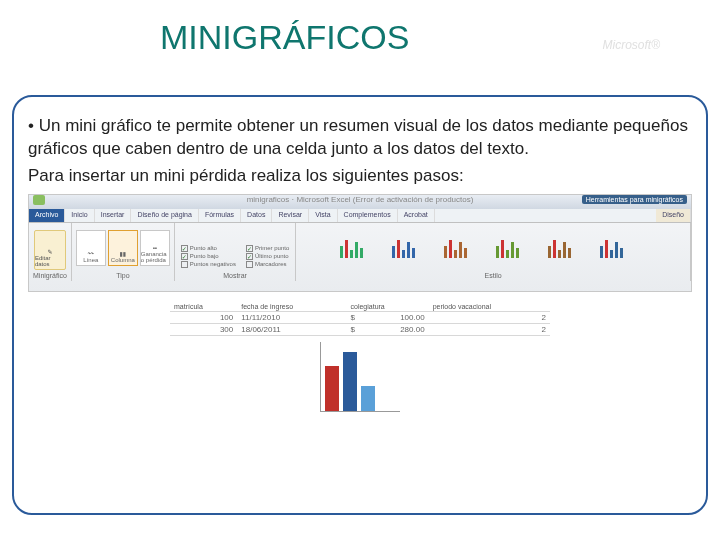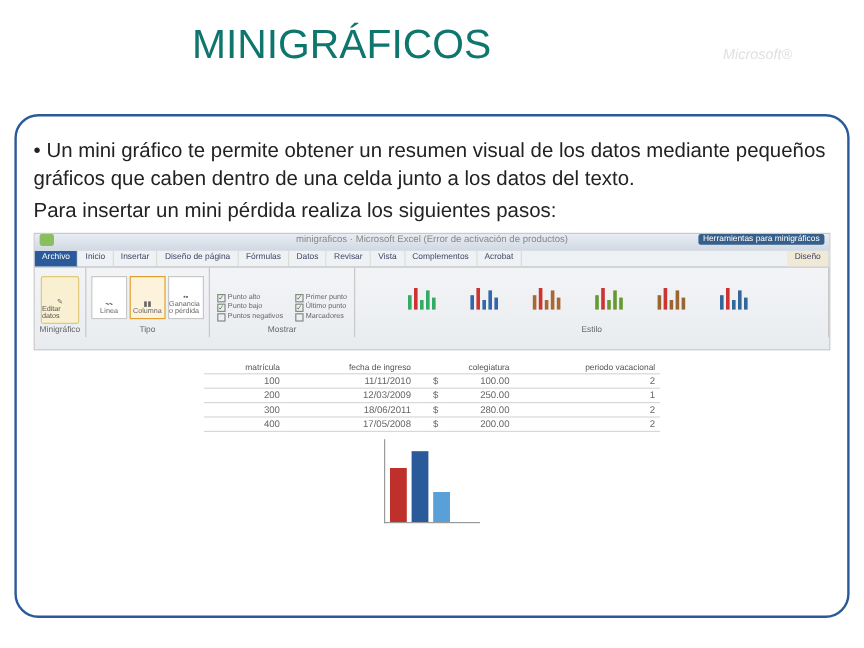--- a/index.html
+++ b/index.html
@@ -185,21 +185,21 @@
   .sheet {
     width: 380px;
     margin: 10px auto 0;
     font-size: 8px;
     color: #666;
     border-collapse: collapse;
   }
   .sheet th, .sheet td {
     border-bottom: 1px solid #d8d8d8;
     padding: 1px 4px;
-    text-align: right;
+    text-align: left;
     font-weight: normal;
   }
   .sheet th { font-size: 7px; color: #555; }
   .sheet td.num { text-align: right; }
   .mini-chart {
     width: 80px;
     height: 70px;
     margin: 6px auto 0;
     border-left: 1px solid #999;
     border-bottom: 1px solid #999;
@@ -360,40 +360,26 @@
     </thead>
     <tbody id="sheet-body">
         <tr>
           <td class="num">100</td>
           <td>11/11/2010</td>
           <td>$</td>
           <td class="num">100.00</td>
           <td class="num">2</td>
         </tr>
         <tr>
-          <td class="num">200</td>
-          <td>12/03/2009</td>
-          <td>$</td>
-          <td class="num">250.00</td>
-          <td class="num">1</td>
-        </tr>
-        <tr>
           <td class="num">300</td>
           <td>18/06/2011</td>
           <td>$</td>
           <td class="num">280.00</td>
           <td class="num">2</td>
         </tr>
-        <tr>
-          <td class="num">400</td>
-          <td>17/05/2008</td>
-          <td>$</td>
-          <td class="num">200.00</td>
-          <td class="num">2</td>
-        </tr>
       </tbody>
   </table>
 
   <div class="mini-chart" id="mini-chart">
       <div class="bar" style="height: 64.2857%; background: rgb(192, 48, 42);"></div>
       <div class="bar" style="height: 85.7143%; background: rgb(42, 90, 154);"></div>
       <div class="bar" style="height: 35.7143%; background: rgb(90, 160, 216);"></div>
     </div>
 </div>
 

